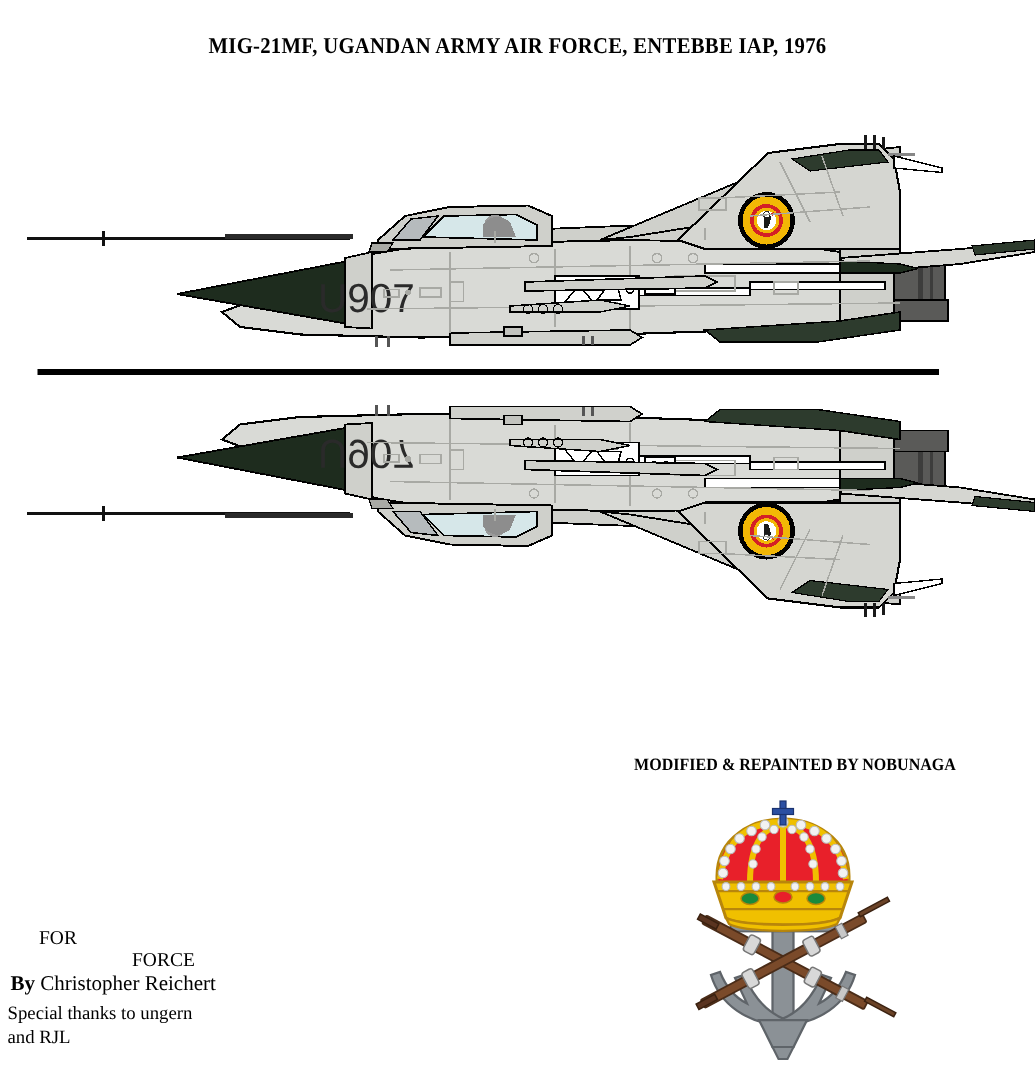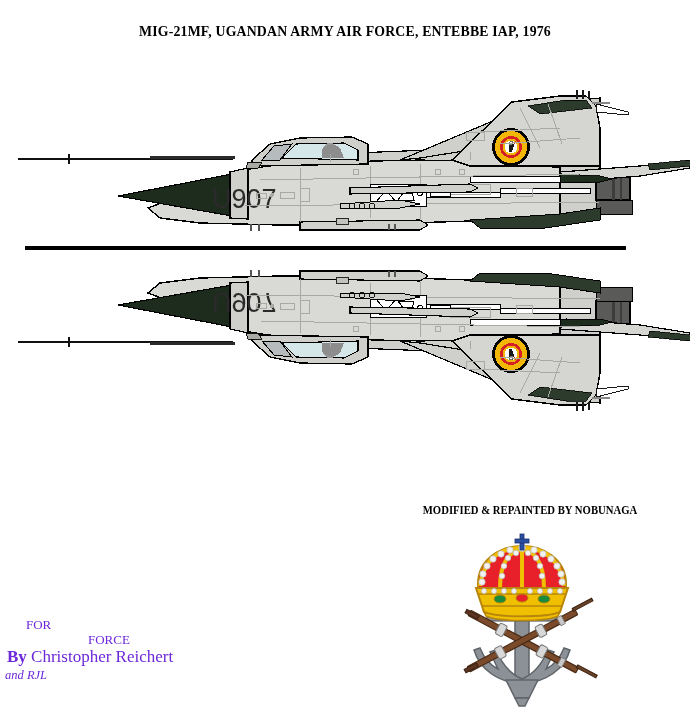--- a/index.html
+++ b/index.html
@@ -67,54 +67,53 @@
     top: 532px;
     width: 180px;
     height: 180px;
   }
 
   .footer {
     position: absolute;
     left: 4px;
     top: 618px;
     width: 200px;
-    color: #6d28d9;
+    color: #000000;
   }
   .footer .f-for {
     font-size: 13px;
     padding-left: 22px;
     line-height: 14px;
   }
   .footer .f-url {
     font-size: 13.5px;
     font-weight: bold;
     padding-left: 4px;
     line-height: 15px;
   }
   .footer .f-only {
     font-size: 13px;
     padding-left: 84px;
     line-height: 15px;
   }
   .footer .f-by {
-    font-size: 17px;
+    font-size: 14px;
     padding-left: 3px;
     line-height: 20px;
   }
   .footer .f-by b { font-weight: bold; }
   .footer .f-thanks {
     font-size: 12.5px;
     padding-left: 1px;
     line-height: 16px;
   }
   .footer .f-thanks2 {
     font-size: 12.5px;
     padding-left: 1px;
     line-height: 16px;
-    font-style: italic;
   }
 </style>
 </head>
 <body>
 
 <div class="title">MIG-21MF, UGANDAN ARMY AIR FORCE, ENTEBBE IAP, 1976</div>
 
 <div class="plane-wrap" id="plane-top">
   <svg width="690" height="145" viewBox="0 0 690 145" xmlns="http://www.w3.org/2000/svg" shape-rendering="crispEdges">
     <defs>
@@ -362,14 +361,15 @@
   </svg>
 </div>
 
 <div class="footer">
   <div class="f-for">FOR</div>
   <div class="f-only">FORCE</div>
   <div class="f-by">
     <b>By</b>
     <span>Christopher Reichert</span>
   </div>
+  <div class="f-thanks">Special thanks to ungern</div>
   <div class="f-thanks2">and RJL</div>
 </div>
 
 </body></html>

